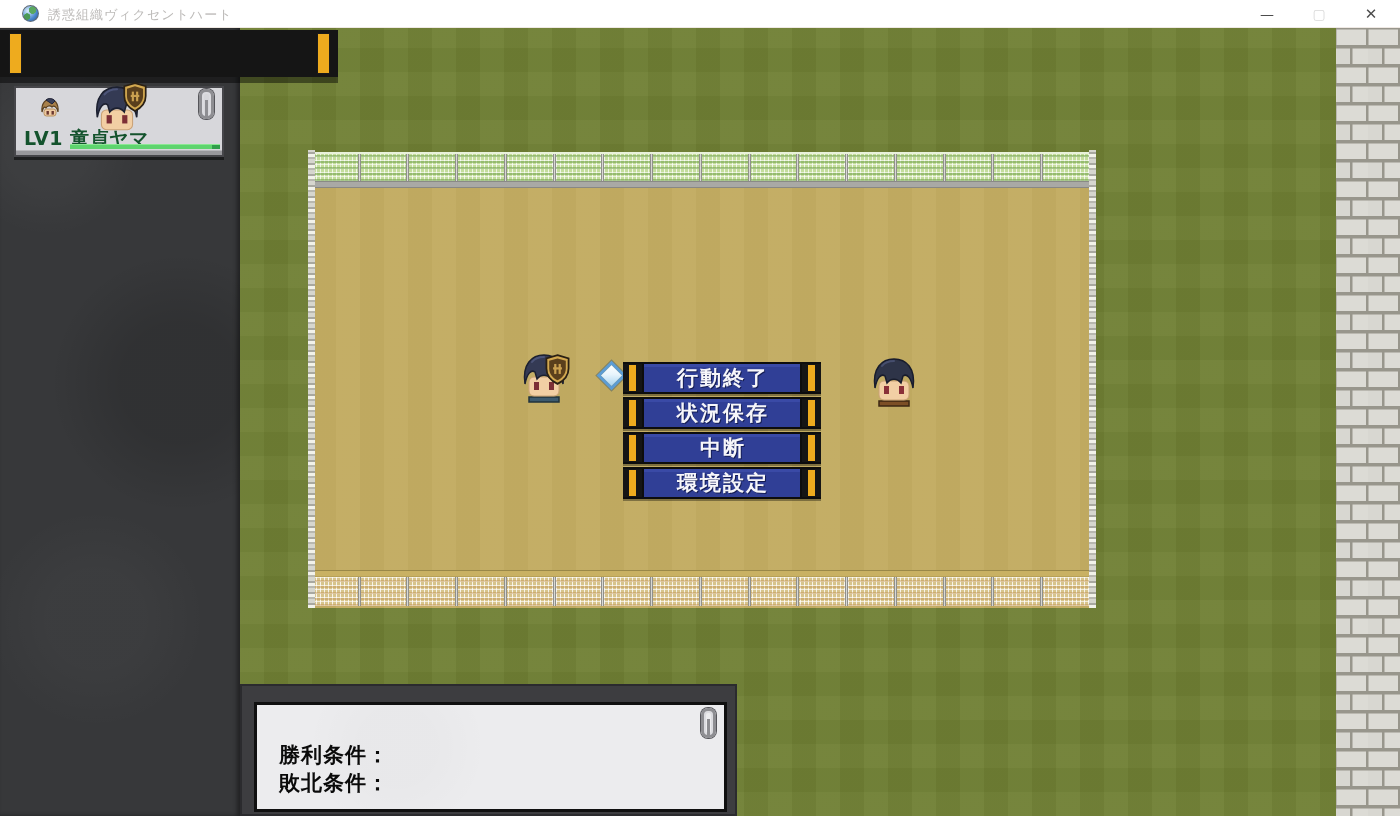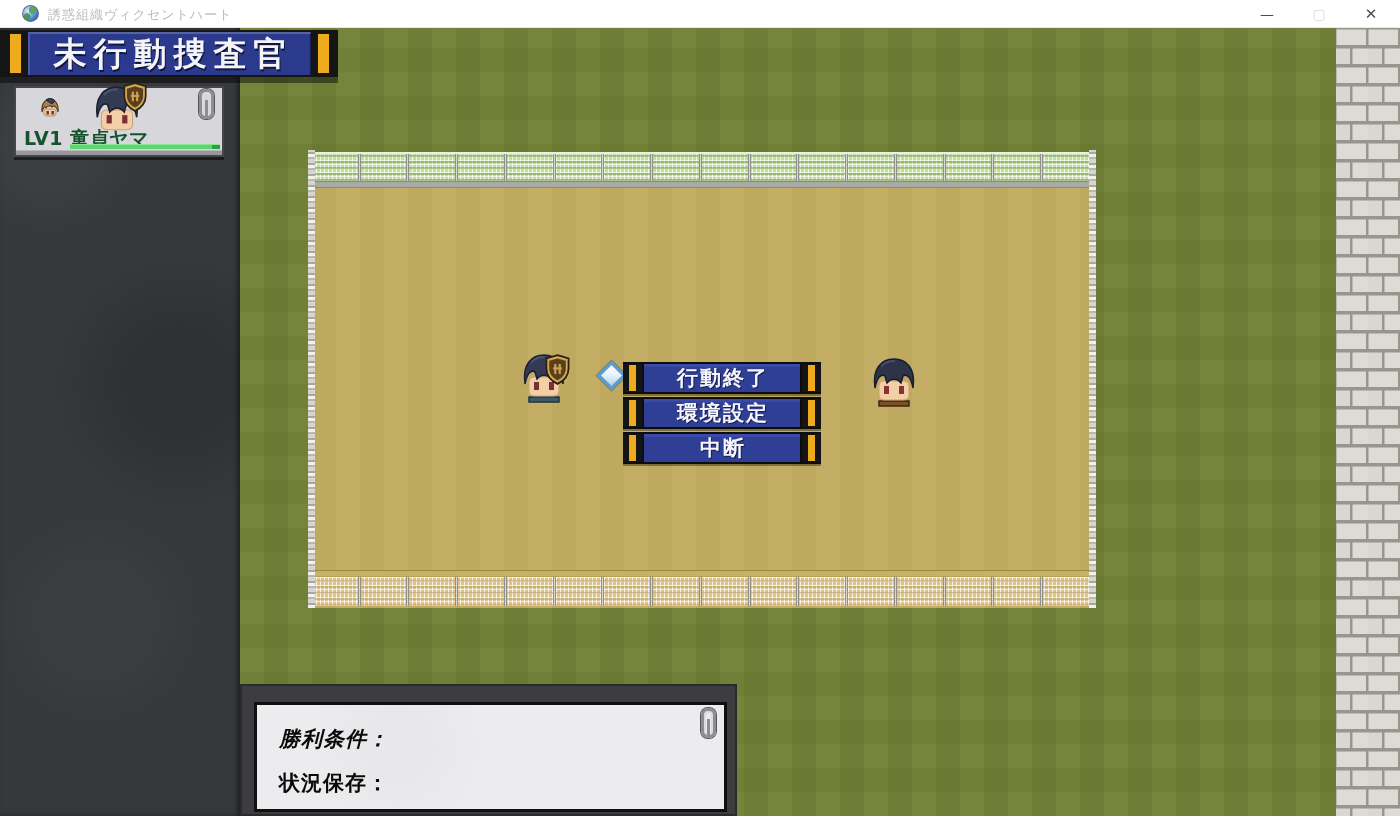--- a/index.html
+++ b/index.html
@@ -109,21 +109,21 @@
   .char svg { display:block; }
   .char-badge { position:absolute; left:24px; top:2px; width:27px; height:31px; }
 
   
   .cond-panel { position:absolute; left:240px; top:656px; width:497px; height:132px; background:#3d3d40;
     border:2px solid #2b2b2e; }
   .cond-box { position:absolute; left:12px; top:16px; width:473px; height:110px; background:#ececee;
     border:3px solid #101010;
     background-image: radial-gradient(circle at 30% 40%, rgba(0,0,0,0.015) 0 40px, rgba(0,0,0,0) 90px); }
   .cond-line { position:absolute; left:22px; font-size:21px; font-weight:bold; color:#0a0a0a; letter-spacing:1px; }
-  .cond-line.win { top:20px;font-style:italic; }
+  .cond-line.win { top:36px; }
   .cond-line.lose { top:64px; }
 </style>
 </head>
 <body>
 
 <div id="stage">
 
   <div class="titlebar">
     <div class="app-icon"></div>
     <div class="titlebar-text">誘惑組織ヴィクセントハート</div>
@@ -199,38 +199,42 @@
         <div class="cursor-diamond"></div>
         <div class="cap"></div>
         <div class="menu-mid">
             <span class="menu-label">行動終了</span>
           </div>
         <div class="cap"></div>
       </div>
       <div class="menu-item">
         <div class="cap"></div>
         <div class="menu-mid">
+            <span class="menu-label">状況保存</span>
+          </div>
+        <div class="cap"></div>
+      </div>
+      <div class="menu-item">
+        <div class="cap"></div>
+        <div class="menu-mid">
+            <span class="menu-label">中断</span>
+          </div>
+        <div class="cap"></div>
+      </div>
+      <div class="menu-item">
+        <div class="cap"></div>
+        <div class="menu-mid">
             <span class="menu-label">環境設定</span>
-          </div>
-        <div class="cap"></div>
-      </div>
-      <div class="menu-item">
-        <div class="cap"></div>
-        <div class="menu-mid">
-            <span class="menu-label">中断</span>
           </div>
         <div class="cap"></div>
       </div>
     </div>
 
     <div class="banner">
       <div class="banner-stripe ls"></div>
-      <div class="banner-box">
-        <span class="banner-text">未行動捜査官</span>
-      </div>
       <div class="banner-stripe rs"></div>
     </div>
 
     <div class="unit-panel">
       <svg class="mini-sprite" viewBox="0 0 24 24">
         <path d="M4,16 C3,7 8,3 12,3 C16,3 21,7 20,16 C19,11 16,9 14,11 C12,9 9,10 8,12 C6,10 5,12 4,16 Z" fill="#a8804a" stroke="#5a4020" stroke-width="1.2"></path>
         <path d="M8,4 C10,2 15,2 17,5 L14,8 Z" fill="#3a4058" stroke="#20243a" stroke-width="1"></path>
         <rect x="6" y="13" width="12" height="7" rx="2.5" fill="#eec9a0" stroke="#b8915e" stroke-width="1"></rect>
         <rect x="8.5" y="15" width="2.4" height="3.6" fill="#6a3830"></rect>
         <rect x="13.5" y="15" width="2.4" height="3.6" fill="#6a3830"></rect>
@@ -253,19 +257,19 @@
       <div class="unit-label">LV1 童貞ヤマ</div>
       <div class="hp-bar">
           <div class="tip"></div>
         </div>
       <div class="bottom-strip"></div>
     </div>
 
     <div class="cond-panel">
       <div class="cond-box">
         <div class="cond-line win">勝利条件：</div>
-        <div class="cond-line lose">状況保存：</div>
+        <div class="cond-line lose">敗北条件：</div>
         <div class="clip" style="right:8px; top:3px;"></div>
       </div>
     </div>
 
   </div>
 </div>
 
 </body></html>

